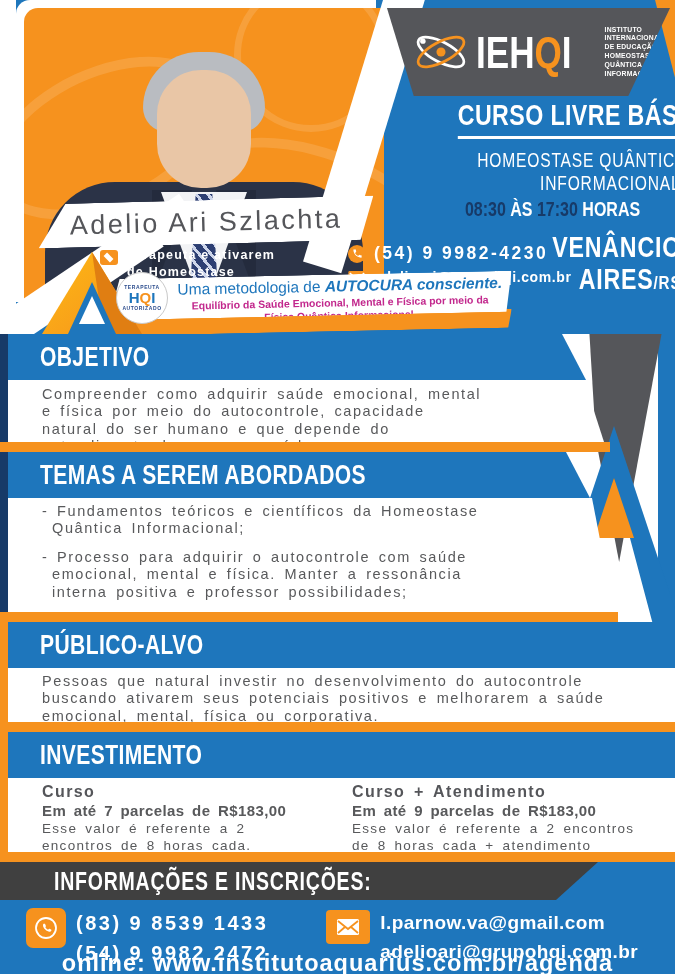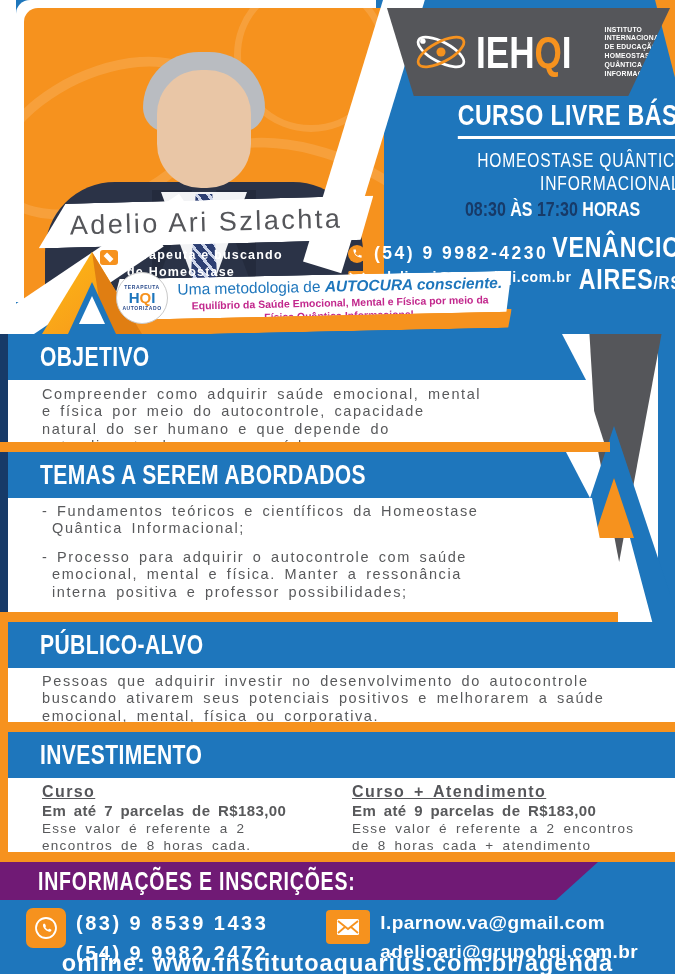--- a/index.html
+++ b/index.html
@@ -121,29 +121,29 @@
   #b-inv{left:0;top:778px;width:675px;height:74px;}
   #div4{top:852px;width:675px;}
   #edge1{top:334px;height:108px;background:#173A68;}
   #edge2{top:452px;height:160px;background:#173A68;}
   #edge3{top:622px;height:100px;background:#F6921E;}
   #edge4{top:732px;height:120px;background:#F6921E;}
 
   .plan{position:absolute;top:4px;}
   #plan1{left:42px;width:276px;}
   #plan2{left:352px;width:306px;}
-  .plan-name{font-size:16px;font-weight:bold;color:#55565A;letter-spacing:1.4px;text-decoration:underline;}
+  .plan-name{font-size:16px;font-weight:bold;color:#55565A;letter-spacing:1.4px;}
   .plan-inst{font-size:15px;font-weight:bold;letter-spacing:.4px;margin-top:1px;}
   .plan-det{font-size:13.5px;letter-spacing:1.3px;line-height:1.22;margin-top:1px;}
 
   
   .footer{position:absolute;left:0;top:862px;width:675px;height:112px;background:#1E76BC;}
-  .footer-gray{position:absolute;left:0;top:0;width:620px;height:38px;background:#701a75;
+  .footer-gray{position:absolute;left:0;top:0;width:620px;height:38px;background:#404040;
                clip-path:polygon(0 0,598px 0,556px 100%,0 100%);display:flex;align-items:center;
-               padding-left:38px;box-sizing:border-box;}
+               padding-left:54px;box-sizing:border-box;}
   .footer-gray .t{font-size:25px;font-weight:bold;color:#fff;letter-spacing:1px;}
   .f-contacts{position:absolute;left:26px;top:46px;width:640px;display:flex;color:#fff;}
   .f-col{display:flex;gap:10px;}
   .f-icn{width:40px;height:40px;background:#F6921E;border-radius:7px;display:flex;align-items:center;justify-content:center;flex:0 0 auto;}
   .f-icn svg{width:24px;height:24px;}
   .f-icn.mail{width:44px;height:34px;border-radius:4px;margin-top:2px;}
   .f-phone{font-size:20px;font-weight:bold;letter-spacing:2.5px;line-height:1.5;}
   .f-email{font-size:19px;font-weight:bold;letter-spacing:.4px;line-height:1.55;}
   .f-col2{margin-left:58px;}
   .f-online{position:absolute;left:0;top:88px;width:675px;text-align:center;color:#fff;
@@ -208,21 +208,21 @@
       </div>
     </div>
 
     <div class="name-band">
       <span>Adelio Ari Szlachta</span>
     </div>
 
     <div class="cred">
       <div class="cap-icon"></div>
       <div class="cred-text">
-        <div>Terapeuta e buscando</div>
+        <div>Terapeuta e ativarem</div>
         <div>de Homeostase</div>
         <div>Quântica Informacional</div>
       </div>
     </div>
 
     <div class="contact-top">
       <div class="ct-row">
         <div class="wa-icon">
           <svg viewBox="0 0 24 24">
               <path fill="#fff" d="M6.6 10.8c1.4 2.8 3.8 5.1 6.6 6.6l2.2-2.2c.3-.3.7-.4 1-.2 1.1.4 2.3.6 3.6.6.6 0 1 .4 1 1V20c0 .6-.4 1-1 1C10.8 21 3 13.2 3 4c0-.6.4-1 1-1h3.5c.6 0 1 .4 1 1 0 1.2.2 2.4.6 3.6.1.3 0 .7-.2 1l-2.3 2.2z"></path>
@@ -286,21 +286,21 @@
   <div class="sec-body" id="b-tem">
     <p>- Fundamentos teóricos e científicos da Homeostase Quântica Informacional;</p>
     <p>- Processo para adquirir o autocontrole com saúde emocional, mental e física. Manter a ressonância interna positiva e professor possibilidades;</p>
     <p>- Apresentação da técnica e cases.</p>
   </div>
   <div class="divider" id="div2"></div>
 
   <div class="sec-header" id="h-pub">
     <span class="t cxl">PÚBLICO-ALVO</span>
   </div>
-  <div class="sec-body" id="b-pub">Pessoas que adquirir investir no desenvolvimento do autocontrole buscando ativarem seus potenciais positivos e melhorarem a saúde emocional, mental, física ou corporativa.</div>
+  <div class="sec-body" id="b-pub">Pessoas que natural investir no desenvolvimento do autocontrole buscando ativarem seus potenciais positivos e melhorarem a saúde emocional, mental, física ou corporativa.</div>
   <div class="divider" id="div3"></div>
 
   <div class="sec-header" id="h-inv">
     <span class="t cxl">INVESTIMENTO</span>
   </div>
   <div class="sec-body" id="b-inv">
     <div class="plan" id="plan1">
       <div class="plan-name">Curso</div>
       <div class="plan-inst">Em até 7 parcelas de R$183,00</div>
       <div class="plan-det">Esse valor é referente a 2 encontros de 8 horas cada.</div>

